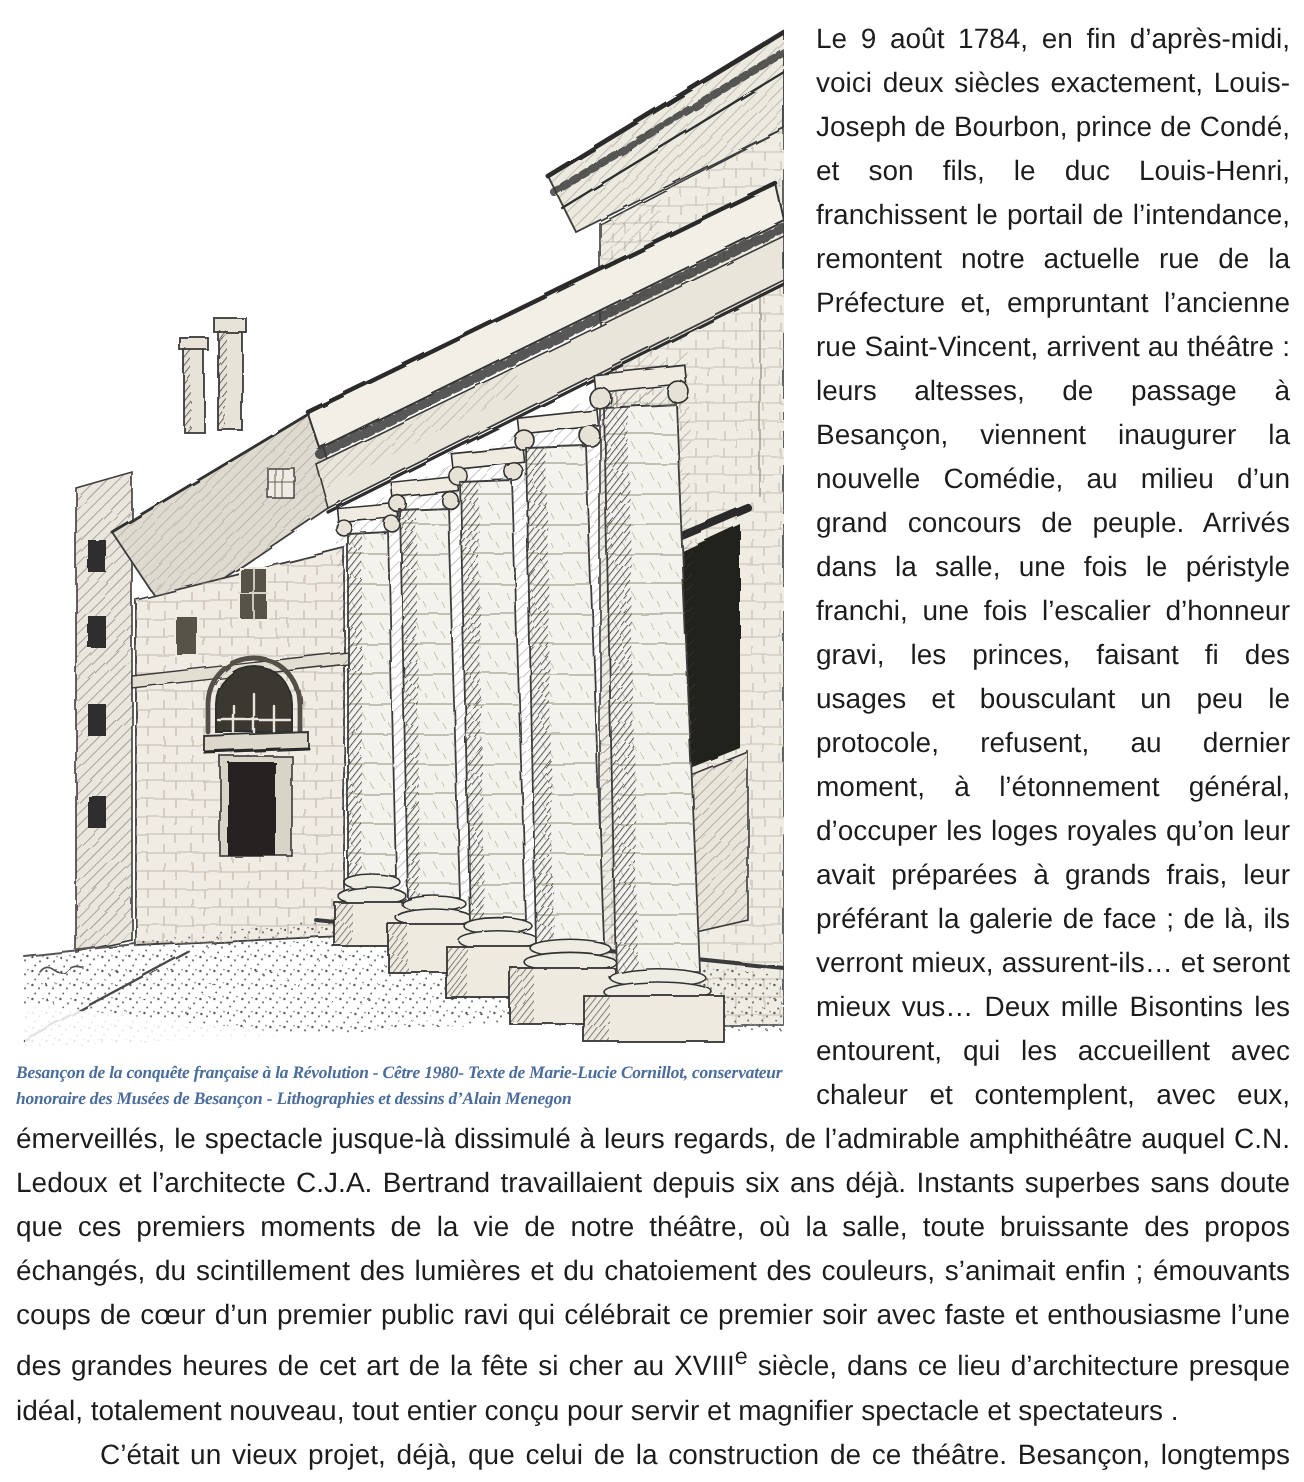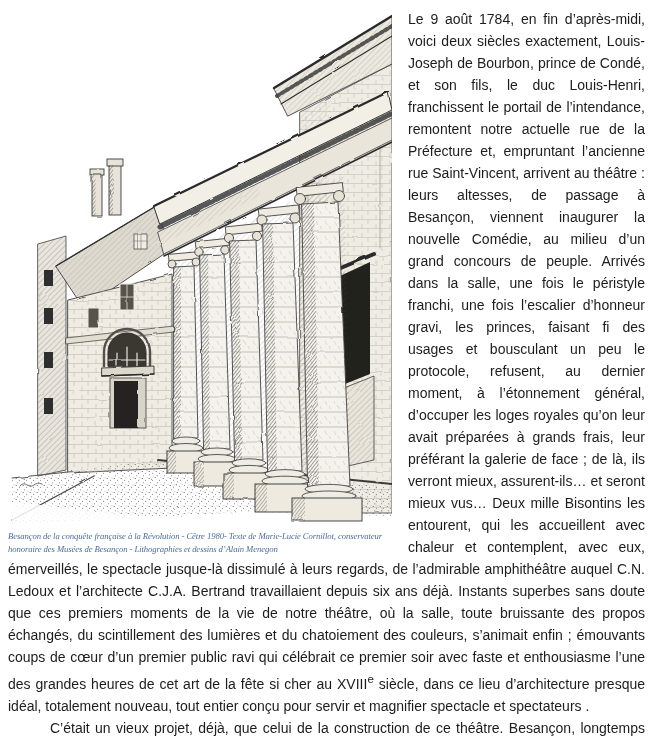--- a/index.html
+++ b/index.html
@@ -10,21 +10,21 @@
     font-family:"Liberation Sans",sans-serif;
     color:#1c1c1c;
   }
   .page{box-sizing:border-box;width:652px;padding:8px 7px 0 8px;}
   .figure-block{float:left;width:384px;margin:0 16px 0 0;}
   .artwork{width:384px;height:516px;background:#ffffff;}
   .artwork svg{display:block;width:100%;height:100%;}
   .caption{
     margin:6px 0 0 0;height:26px;overflow:hidden;
     font-family:"Liberation Serif",serif;
-    font-style:italic;font-weight:normal;
+    font-style:italic;font-weight:bold;
     font-size:8.7px;line-height:13px;letter-spacing:-0.1px;
     color:#4a6d9c;
   }
   .article{
     margin:0;
     font-size:14px;line-height:22px;
     text-align:justify;
     color:#1c1c1c;
   }
   .para2{display:block;margin-left:42px;}

